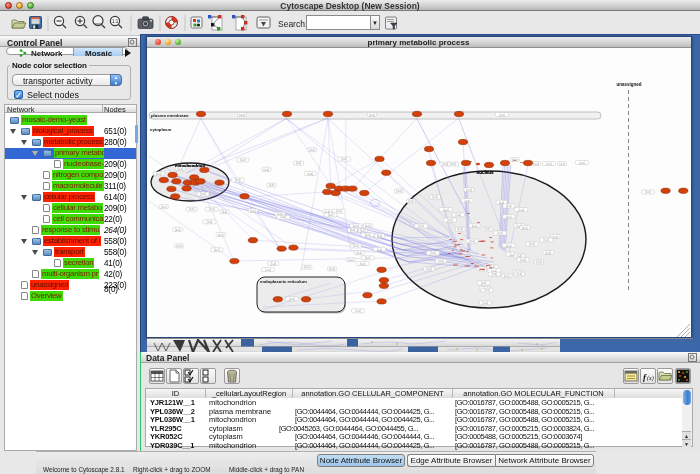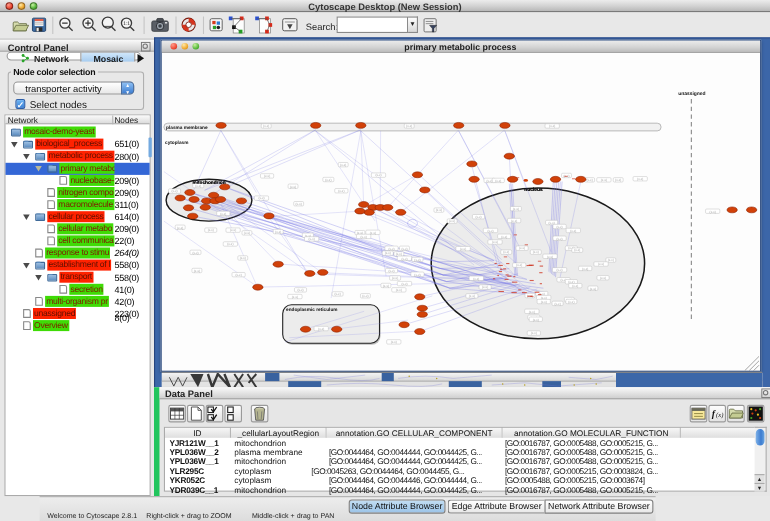--- a/index.html
+++ b/index.html
@@ -37,21 +37,21 @@
 .fold:before{content:"";position:absolute;left:0px;top:-1.5px;width:4px;height:1.5px;background:#5b8cc0;border-radius:1px 1px 0 0;}
 .doc{position:absolute;top:1px;width:6.5px;height:8.5px;background:#fff;border:0.6px solid #888;border-radius:0 2px 0 0;}
 .gl{background:#3fdb06;color:#7e2000;}
 .rl{background:#ff2200;color:#601000;}
 
 #desk{left:140px;top:34px;width:597px;height:318px;background:#3c66a8;border-left:1.5px solid #26447e;border-top:1px solid #2c4c8a;}
 #win{left:4.5px;top:1px;width:546px;height:302px;background:#fdfdfd;border:1px solid #26457a;box-shadow:0 1px 3px rgba(0,0,0,0.4);}
 #wintitle{left:0;top:0;width:544px;height:11px;background:linear-gradient(#ebebeb,#d3d3d3 60%,#bdbdbd);border-bottom:1px solid #8f8f8f;}
 #wintitle span{position:absolute;width:100%;text-align:center;font-size:8px;font-weight:bold;color:#222;top:1px;}
 
-#dp{left:140px;top:352px;width:560px;height:99px;background:#e6e6e6;border-left:5px solid #22c55e;}
+#dp{left:140px;top:352px;width:560px;height:99px;background:#e6e6e6;border-left:1px solid #22c55e;}
 #dphead{left:0;top:0;width:560px;height:11px;background:linear-gradient(#fafafa,#cfcfcf);border-bottom:1px solid #a0a0a0;}
 #dphead span{position:absolute;left:5px;top:1px;font-size:8.5px;font-weight:bold;color:#222;}
 .dbtn{position:absolute;top:16px;width:16px;height:16px;background:linear-gradient(#fdfdfd,#e3e3e3);border:1px solid #9a9a9a;border-radius:2px;}
 #dtable{left:4px;top:36px;width:540px;height:59px;background:#fff;border:1px solid #aaa;}
 .dhc{position:absolute;top:0;height:9px;background:linear-gradient(#f7f7f7,#dedede);border-right:1px solid #b5b5b5;font-size:7.5px;color:#111;text-align:center;line-height:10px;overflow:hidden;}
 .drow{position:absolute;height:8.6px;font-size:7.5px;color:#111;white-space:nowrap;}
 .dc{position:absolute;top:0;line-height:8.6px;overflow:hidden;}
 #dsb{left:541px;top:36px;width:11px;height:59px;background:#f0f0f0;border:1px solid #aaa;border-left:none;}
 
 #status{left:0;top:451px;width:560px;height:23px;background:linear-gradient(#ededed,#dcdcdc);border-top:1px solid #b0b0b0;margin-left:36px;}

